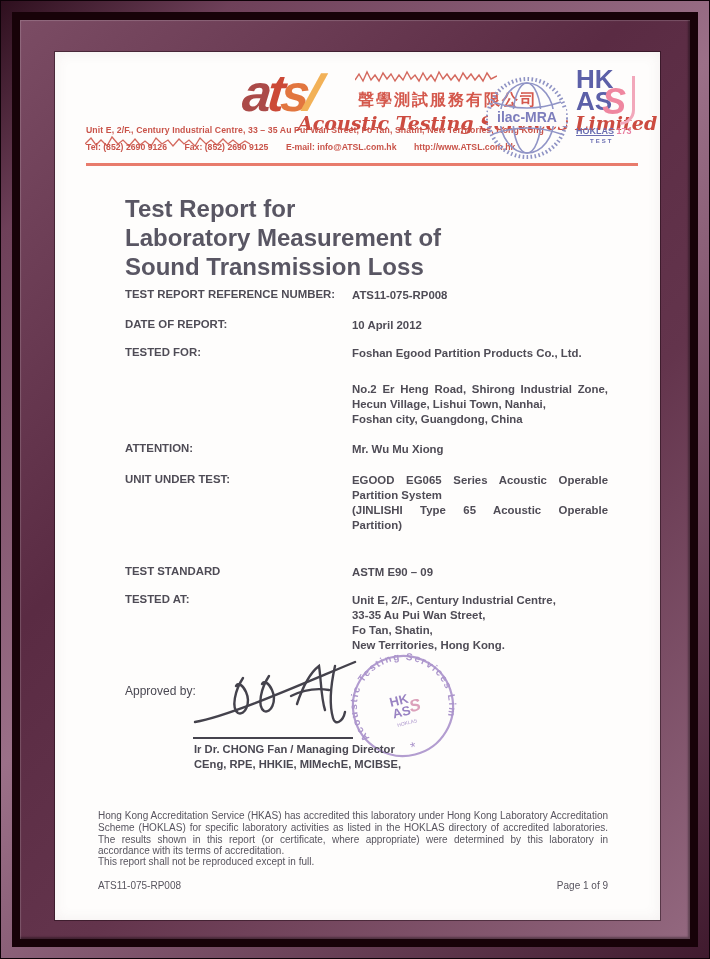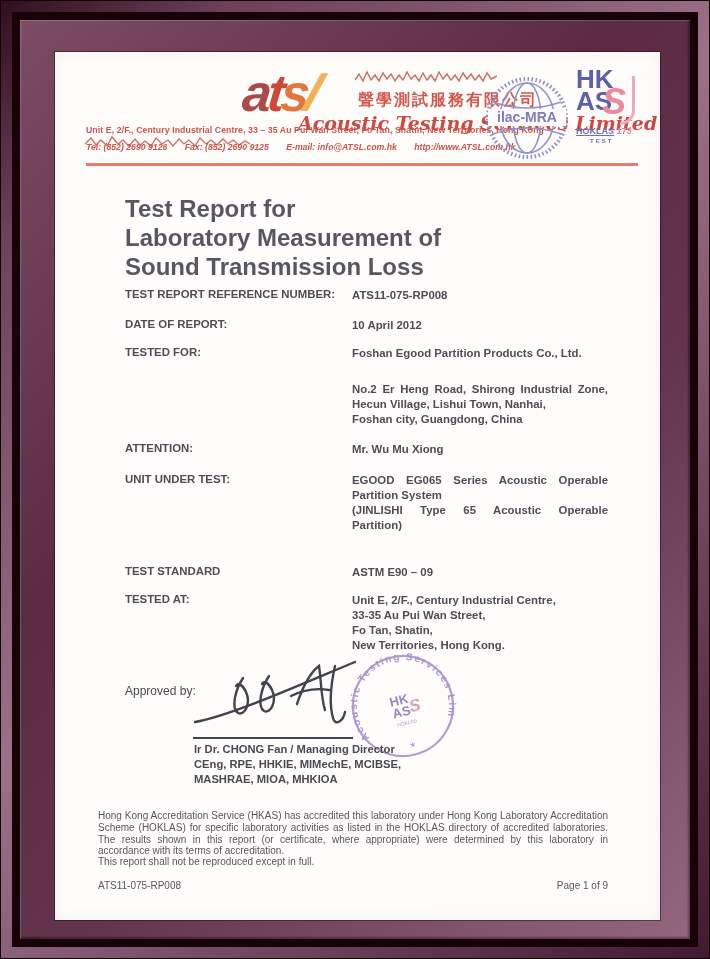--- a/index.html
+++ b/index.html
@@ -42,21 +42,21 @@
   .l-s { color:#e2763f; }
   .l-l { color:#f2b157; transform:skewX(-14deg); }
   .cjk-name { position:absolute; left:303px; top:38px; font-size:16px; font-weight:bold;
               letter-spacing:2px; color:#d4584c; white-space:nowrap; }
   .script-name { position:absolute; left:243px; top:60px; font-family:"DejaVu Serif", serif;
                  font-style:italic; font-weight:bold; font-size:19px; color:#cc4b40; white-space:nowrap; }
   .hdr-address { position:absolute; left:31px; top:73px; width:430px; font-size:8.7px;
                  font-weight:bold; color:#c9544a; letter-spacing:.1px; white-space:nowrap; }
   .hdr-contact { position:absolute; left:31px; top:90px; font-size:8.7px; font-weight:bold;
                  color:#c9544a; white-space:nowrap; }
-  .hdr-contact span { margin-right:15px;font-style:italic; }
+  .hdr-contact span { margin-right:15px; }
   .hdr-divider { position:absolute; left:31px; top:111px; width:552px; height:3px; background:#e87b6c; }
   
   .ilac { position:absolute; left:430px; top:24px; width:84px; height:84px; }
   
   .hkas { position:absolute; left:521px; top:16px; width:70px; height:96px; }
   .hkas-hk, .hkas-as { font-weight:bold; font-size:26px; line-height:22px; letter-spacing:0;
                        color:#5c60a8; }
   .hkas-s { position:absolute; left:26px; top:13px; font-style:italic; font-weight:bold;
             font-size:36px; color:#ef87a0; }
   .hkas-hook { position:absolute; left:44px; top:8px; width:12px; height:46px;
@@ -234,21 +234,20 @@
     <text x="44" y="54" font-family="Liberation Sans, sans-serif" font-size="13" font-weight="bold" fill="#8f76bd">HK</text>
     <text x="44" y="66" font-family="Liberation Sans, sans-serif" font-size="13" font-weight="bold" fill="#8f76bd">AS</text>
     <text x="62" y="64" font-family="Liberation Sans, sans-serif" font-size="17" font-weight="bold" font-style="italic" fill="#d898b4">S</text>
     <text x="56" y="75" text-anchor="middle" font-family="Liberation Sans, sans-serif" font-size="5" fill="#a289c6">HOKLAS</text>
     <text x="56" y="103" text-anchor="middle" font-family="Liberation Sans, sans-serif" font-size="14" fill="#a289c6">*</text>
   </svg>
 
   <div class="sig-names">
     <div>Ir Dr. CHONG Fan / Managing Director</div>
     <div>CEng, RPE, HHKIE, MIMechE, MCIBSE,</div>
-    <div>MASHRAE, MIOA, MHKIOA</div>
   </div>
 
   <div class="footer-para">Hong Kong Accreditation Service (HKAS) has accredited this laboratory under Hong Kong Laboratory Accreditation Scheme (HOKLAS) for specific laboratory activities as listed in the HOKLAS directory of accredited laboratories. The results shown in this report (or certificate, where appropriate) were determined by this laboratory in accordance with its terms of accreditation.</div>
   <div class="footer-note">This report shall not be reproduced except in full.</div>
   <div class="footer-row">
     <span>ATS11-075-RP008</span>
     <span>Page 1 of 9</span>
   </div>
 
 </div>

